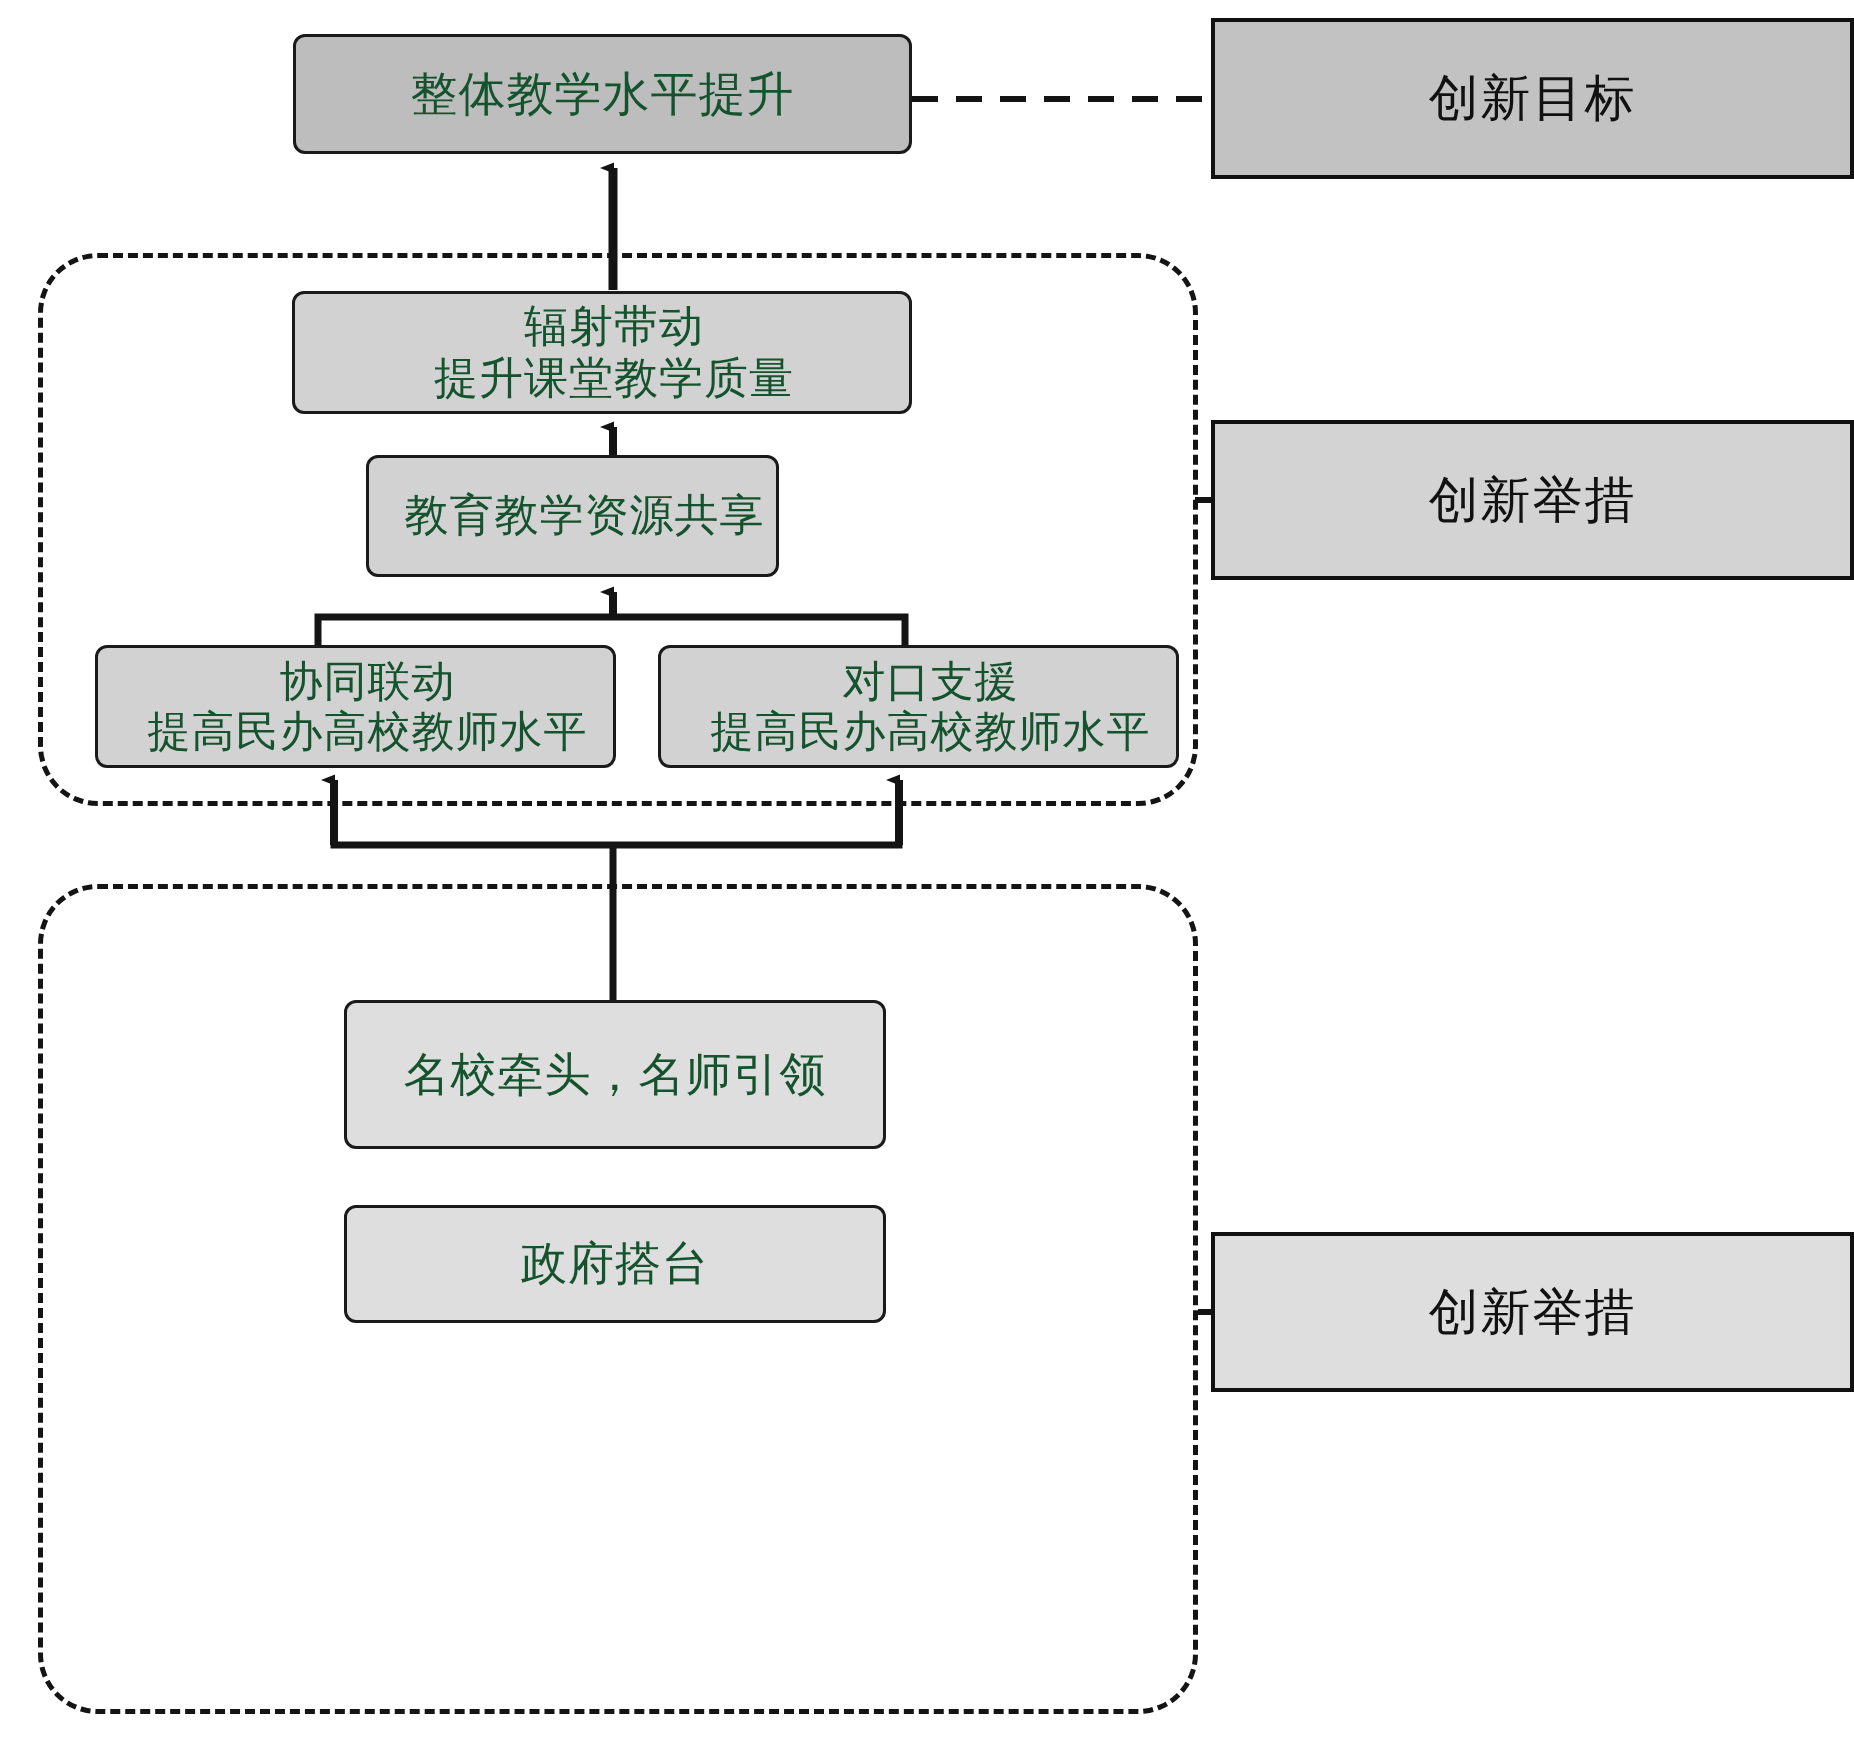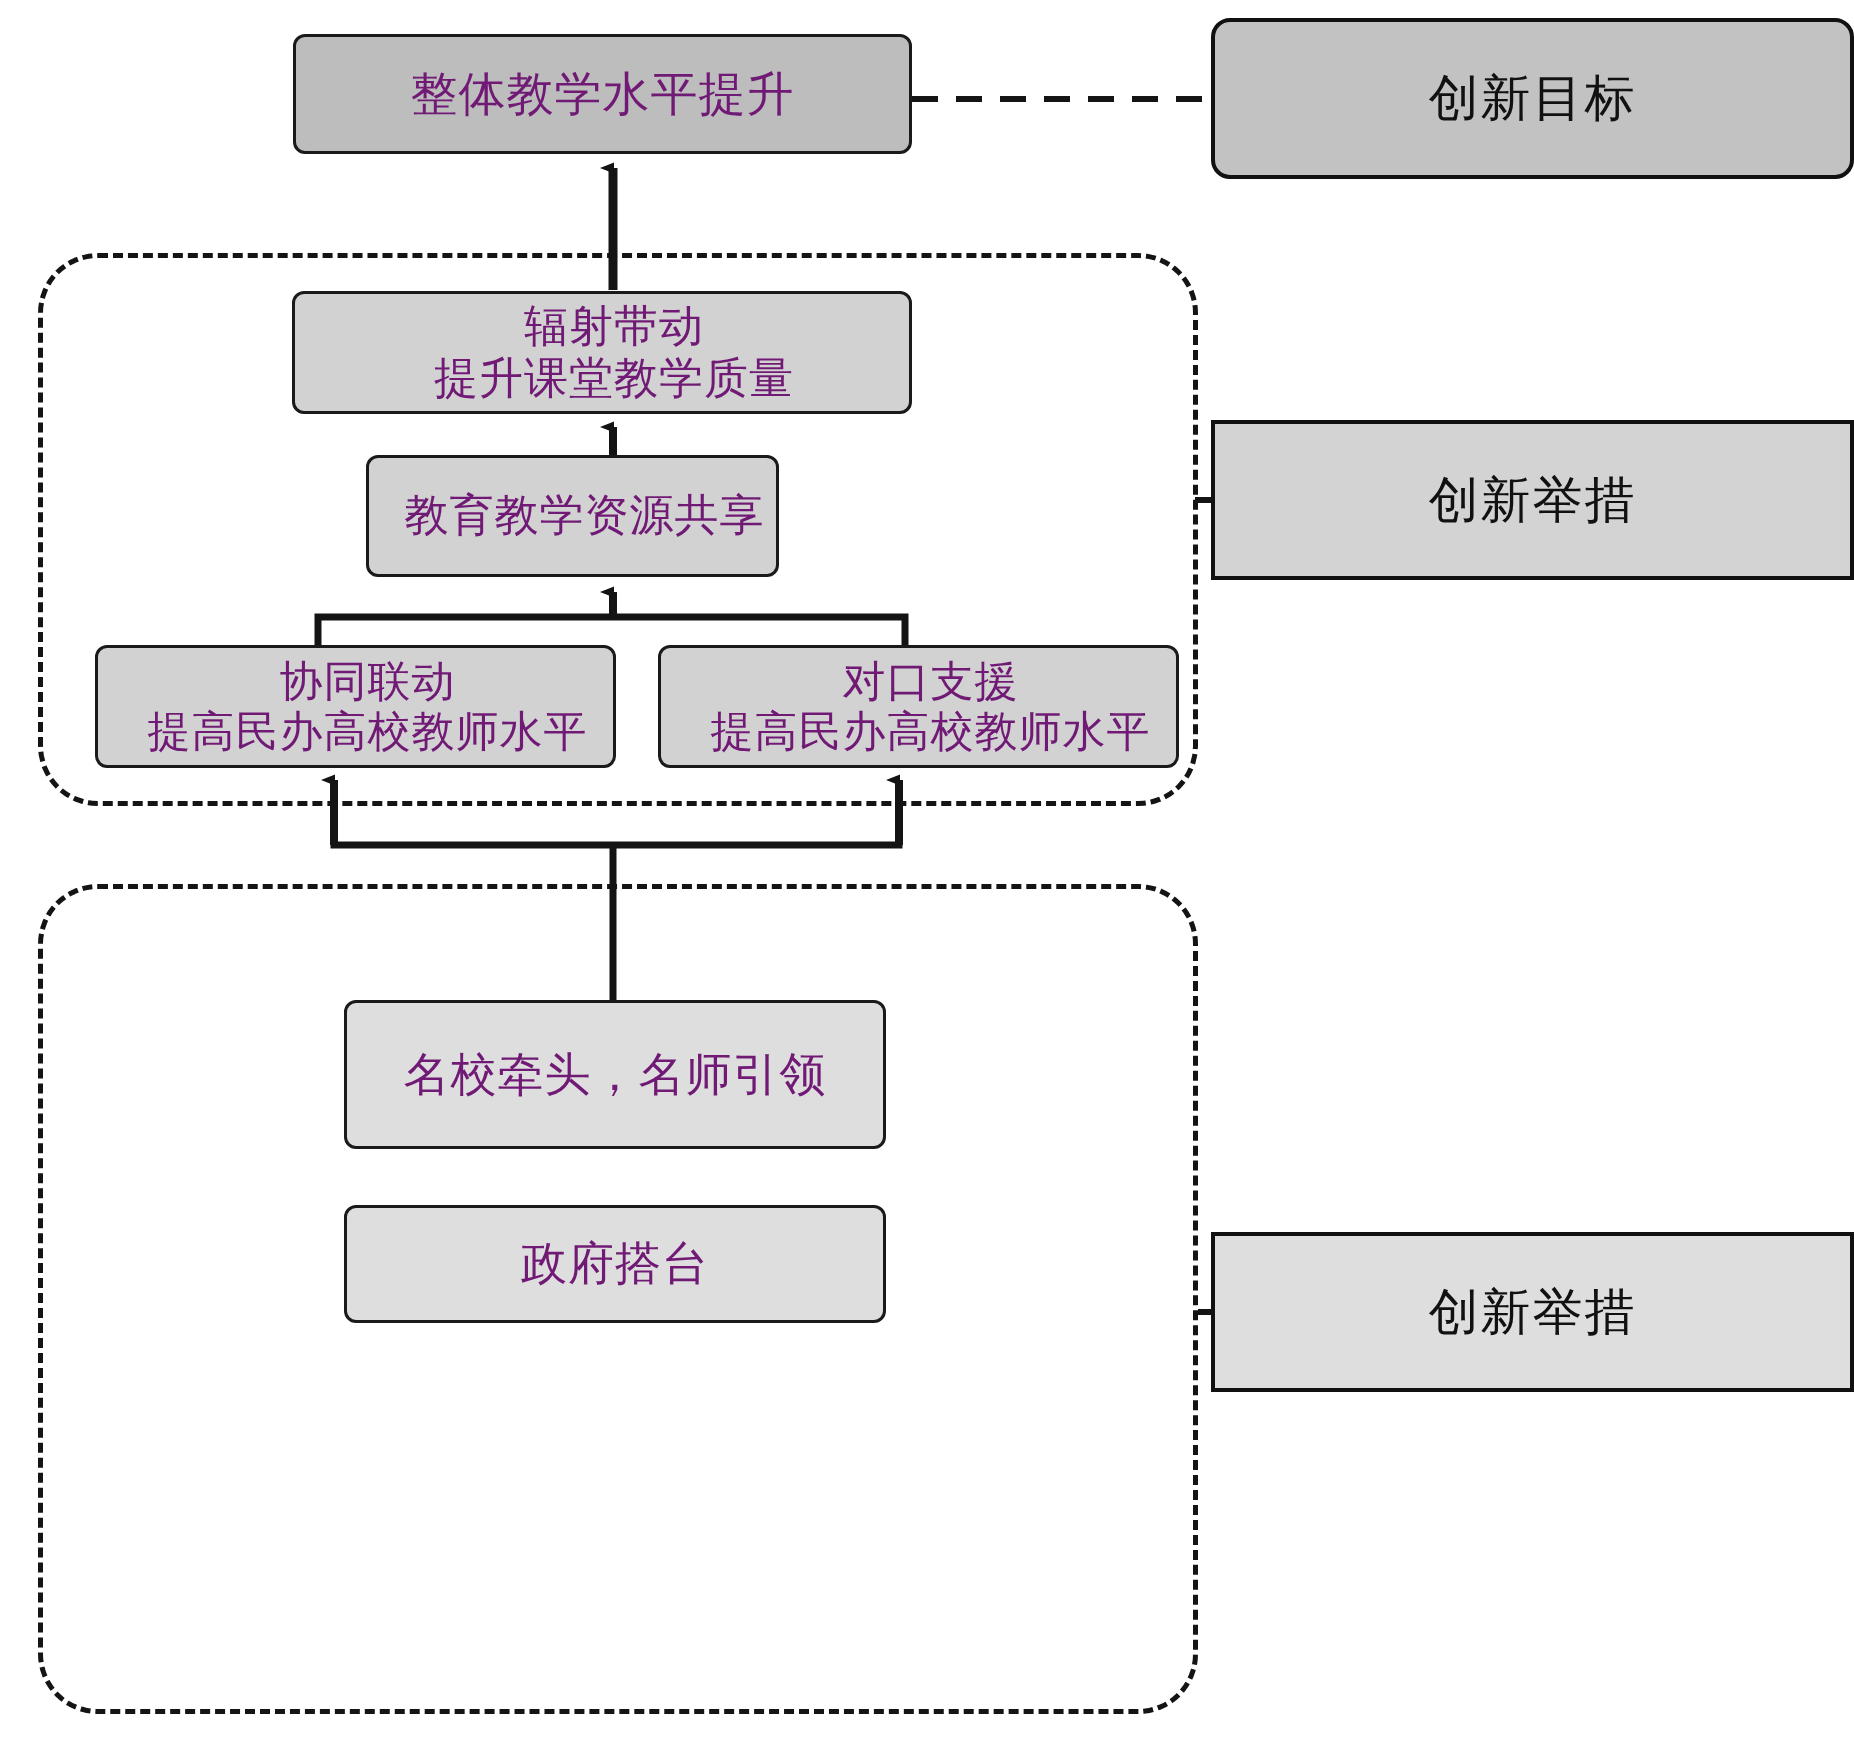--- a/index.html
+++ b/index.html
@@ -29,21 +29,21 @@
   
   .node {
     position: absolute;
     box-sizing: border-box;
     display: flex;
     align-items: center;
     justify-content: center;
     text-align: center;
     border: 3px solid #1a1a1a;
     border-radius: 12px;
-    color: #701a75;
+    color: #14532d;
     line-height: 1.16;
     white-space: pre-line;
     letter-spacing: 1px;
   }
   .node.goal {
     background: #bdbdbd;
   }
   .node.measure {
     background: #d2d2d2;
     padding-left: 24px;
@@ -123,19 +123,19 @@
   <div class="node measure" style="left:95px; top:645px; width:521px; height:123px; font-size:43px;">协同联动
 提高民办高校教师水平</div>
 
   <div class="node measure" style="left:626px; top:645px; width:521px; height:123px; font-size:43px;margin-left:32px;">对口支援
 提高民办高校教师水平</div>
 
   <div class="node mech" style="left:344px; top:1000px; width:542px; height:149px; font-size:46px;">名校牵头，名师引领</div>
 
   <div class="node mech" style="left:344px; top:1205px; width:542px; height:118px; font-size:46px;">政府搭台</div>
 
-  <div class="side-label goal-lbl" style="left:1211px; top:18px; width:643px; height:161px; font-size:50px;border-radius:19px;">创新目标</div>
+  <div class="side-label goal-lbl" style="left:1211px; top:18px; width:643px; height:161px; font-size:50px;">创新目标</div>
 
   <div class="side-label measure-lbl" style="left:1211px; top:420px; width:643px; height:160px; font-size:50px;">创新举措</div>
 
   <div class="side-label mech-lbl" style="left:1211px; top:1232px; width:643px; height:160px; font-size:50px;">创新举措</div>
 
 </div>
 
 </body></html>

